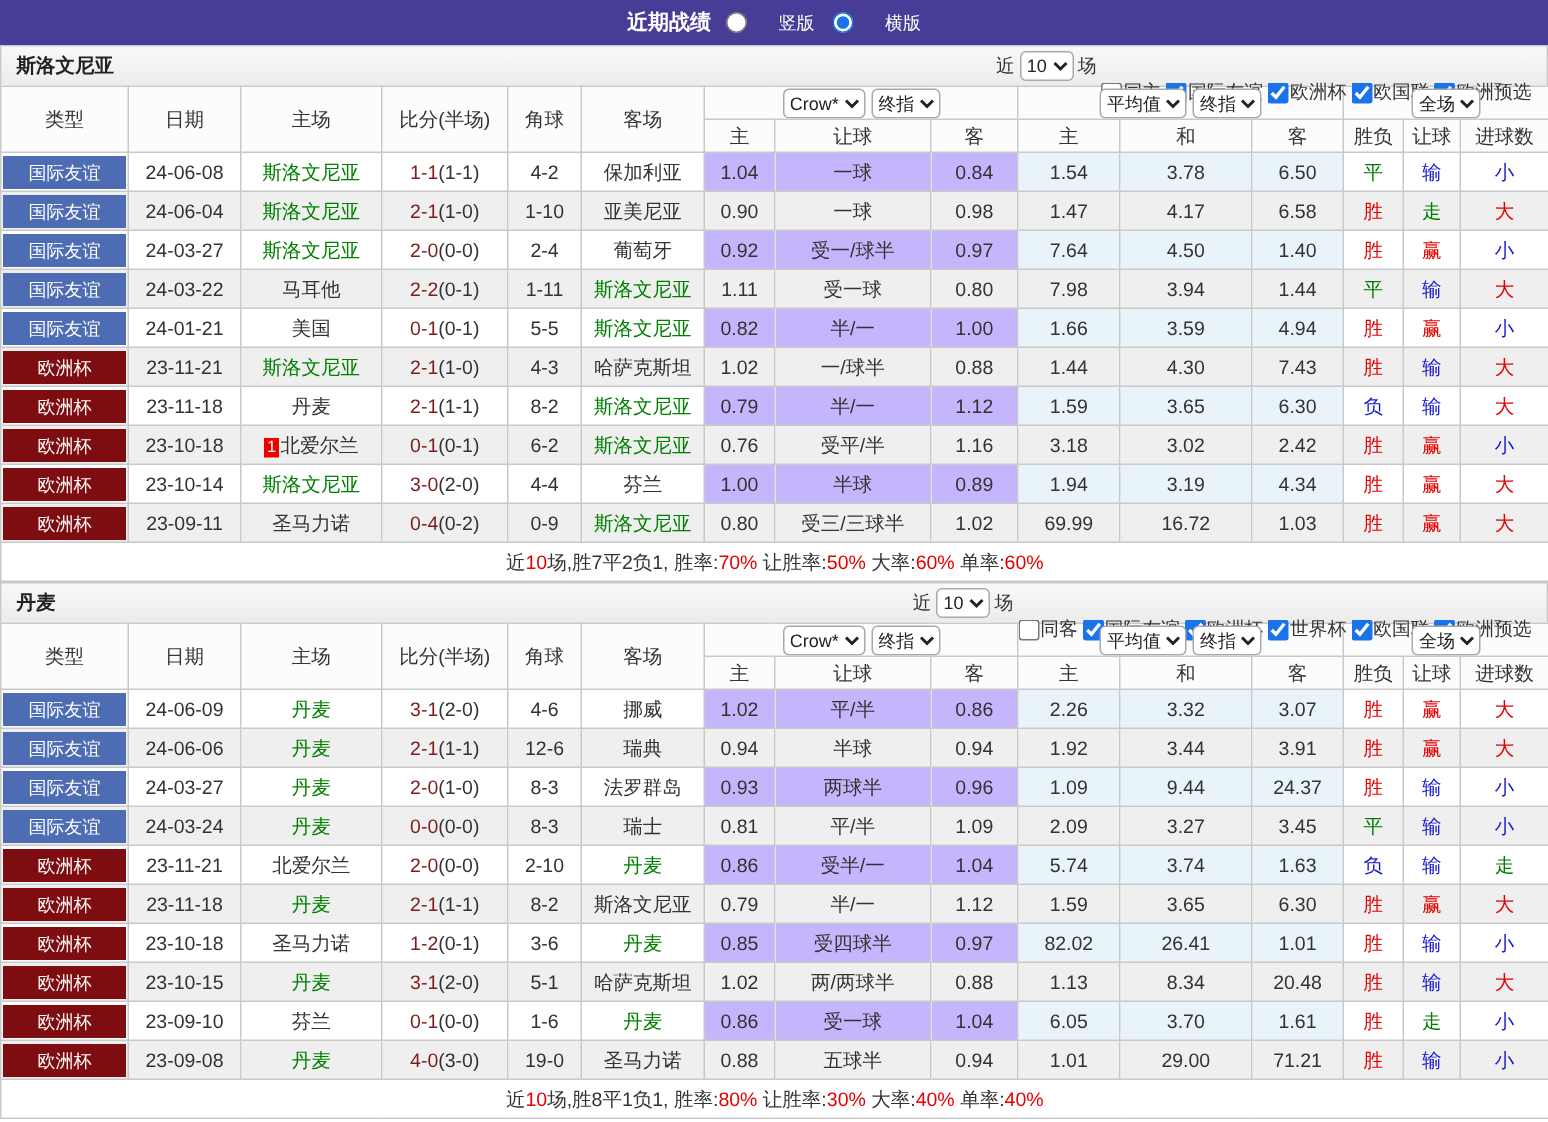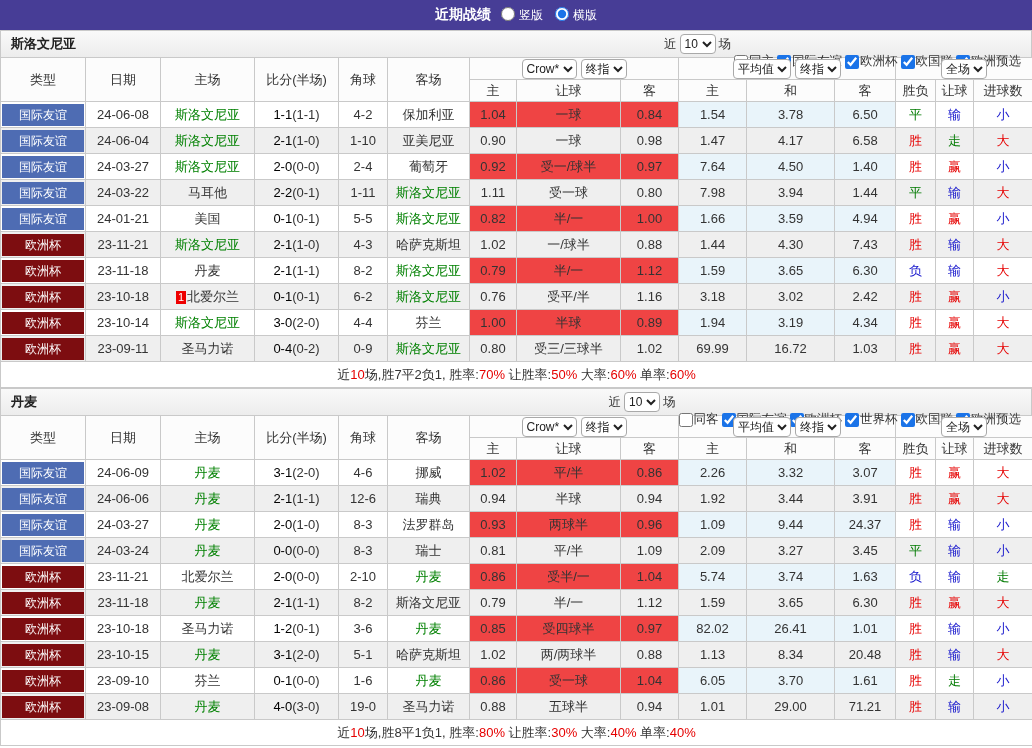--- a/index.html
+++ b/index.html
@@ -1,42 +1,42 @@
 <!DOCTYPE html>
 <html><head>
 <meta charset="utf-8">
 <style>
   * { box-sizing: border-box; }
   html,body { margin:0; padding:0; background:#fff; }
   body { width:1032px; font-family:"Liberation Sans","DejaVu Sans",sans-serif; font-size:13px; color:#333; }
 
   .titlebar { height:30px; background:#473d96; color:#fff; display:flex; align-items:center; justify-content:center; gap:10px; }
   .titlebar .tb-title { font-weight:bold; font-size:14px; }
-  .radio-label { display:flex; gap:3px; font-size:12px; cursor:pointer; }
+  .radio-label { display:flex; align-items:center; gap:20px; font-size:12px; cursor:pointer; }
   input[type=radio], input[type=checkbox] { width:14px; height:14px; margin:0 1px 0 0; accent-color:#1a73e8; vertical-align:middle; }
 
   .section-header { height:27px; background:linear-gradient(#f9f9f9,#ececec); border:1px solid #c9c9c9; border-bottom:none; display:flex; align-items:center; padding:0 10px; }
   .team-name { font-weight:bold; font-size:13px; color:#222; }
   .filter { margin-left:auto; display:flex; align-items:center; gap:3px; font-size:12.5px; color:#333; }
   .filter label { display:flex; align-items:center; cursor:pointer;margin-top:35px; }
   select { font-size:12px; height:20px; border:1px solid #a9a9a9; border-radius:4px; background:#fff; color:#222; }
 
   table { border-collapse:collapse; width:1032px; table-layout:fixed; }
   th,td { border:1px solid #c9c9c9; height:26px; text-align:center; padding:0; overflow:hidden; white-space:nowrap; font-weight:normal; }
   thead th { height:22px; background:#fcfcfc; font-size:13px; color:#333; }
   thead th.grp select { margin:0 2px; }
   tbody td { font-size:13px; background:#fff; }
   tr.alt td { background:#efefef; }
-  td.cream { background:#ef4444; }
+  td.cream { background:#c4b5fd; }
   td.lblue { background:#e9f4fa; }
   td.league-cell { padding:1px; background:#fff; }
   tr.alt td.league-cell { background:#efefef; }
   .league-badge { height:22px; line-height:22px; color:#fff; font-size:12px; }
   .team-green { color:#008000; }
-  .score-red { color:#000000; }
+  .score-red { color:#7f1d1d; }
   .half { color:#333; }
   .badge1 { display:inline-block; background:#ee0000; color:#fff; font-size:11px; line-height:13px; padding:0 2px; margin-right:1px; }
   td.summary { background:#fff; font-size:13px; height:26px; }
   .red { color:#e60000; }
 </style>
 </head>
 <body>
 
 <div class="titlebar">
   <span class="tb-title">近期战绩</span>

